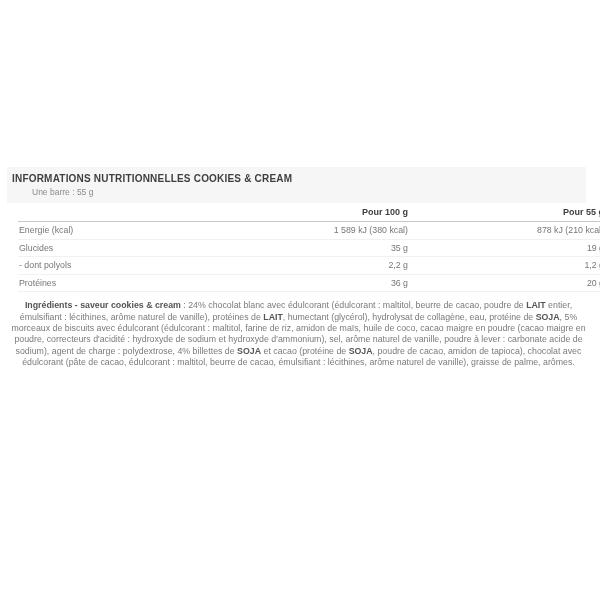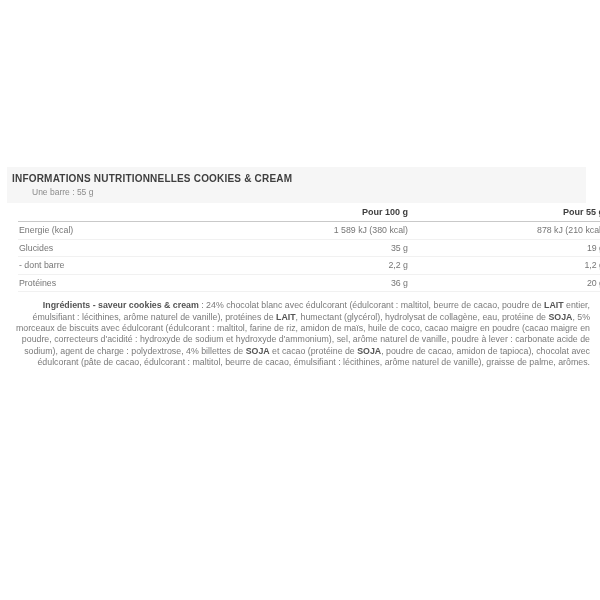--- a/index.html
+++ b/index.html
@@ -61,21 +61,21 @@
   table.nutrition tbody td.label-cell {
     text-align: left;
     padding-left: 1px;
   }
   table.nutrition tbody td.value-cell { text-align: right; }
   .ingredients {
     margin: 8px 10px 0 7px;
     font-size: 8.8px;
     line-height: 11.3px;
     color: #7a7a7a;
-    text-align: right;
+    text-align: center;
   }
   .ingredients b {
     font-weight: bold;
     color: #555555;
   }
 </style>
 </head>
 <body>
 
 <div class="spacer-top"></div>
@@ -103,21 +103,21 @@
         <td class="label-cell">Energie (kcal)</td>
         <td class="value-cell">1 589 kJ (380 kcal)</td>
         <td class="value-cell">878 kJ (210 kcal)</td>
       </tr>
       <tr>
         <td class="label-cell">Glucides</td>
         <td class="value-cell">35 g</td>
         <td class="value-cell">19 g</td>
       </tr>
       <tr>
-        <td class="label-cell">- dont barre</td>
+        <td class="label-cell">- dont polyols</td>
         <td class="value-cell">2,2 g</td>
         <td class="value-cell">1,2 g</td>
       </tr>
       <tr>
         <td class="label-cell">Protéines</td>
         <td class="value-cell">36 g</td>
         <td class="value-cell">20 g</td>
       </tr>
     </tbody>
 </table>

